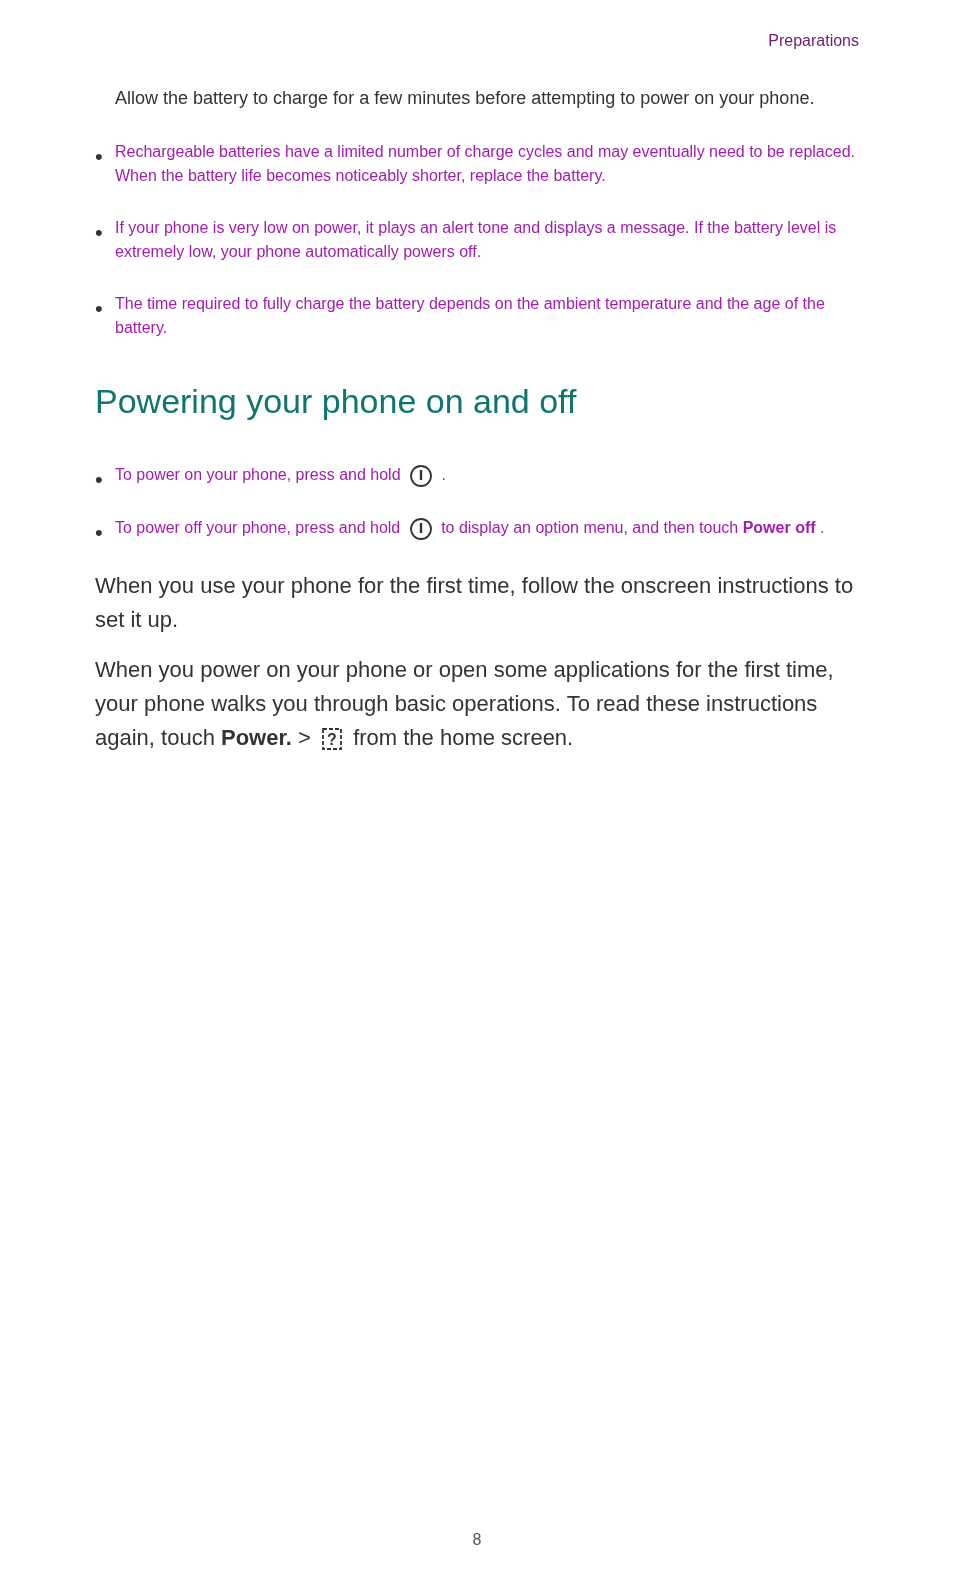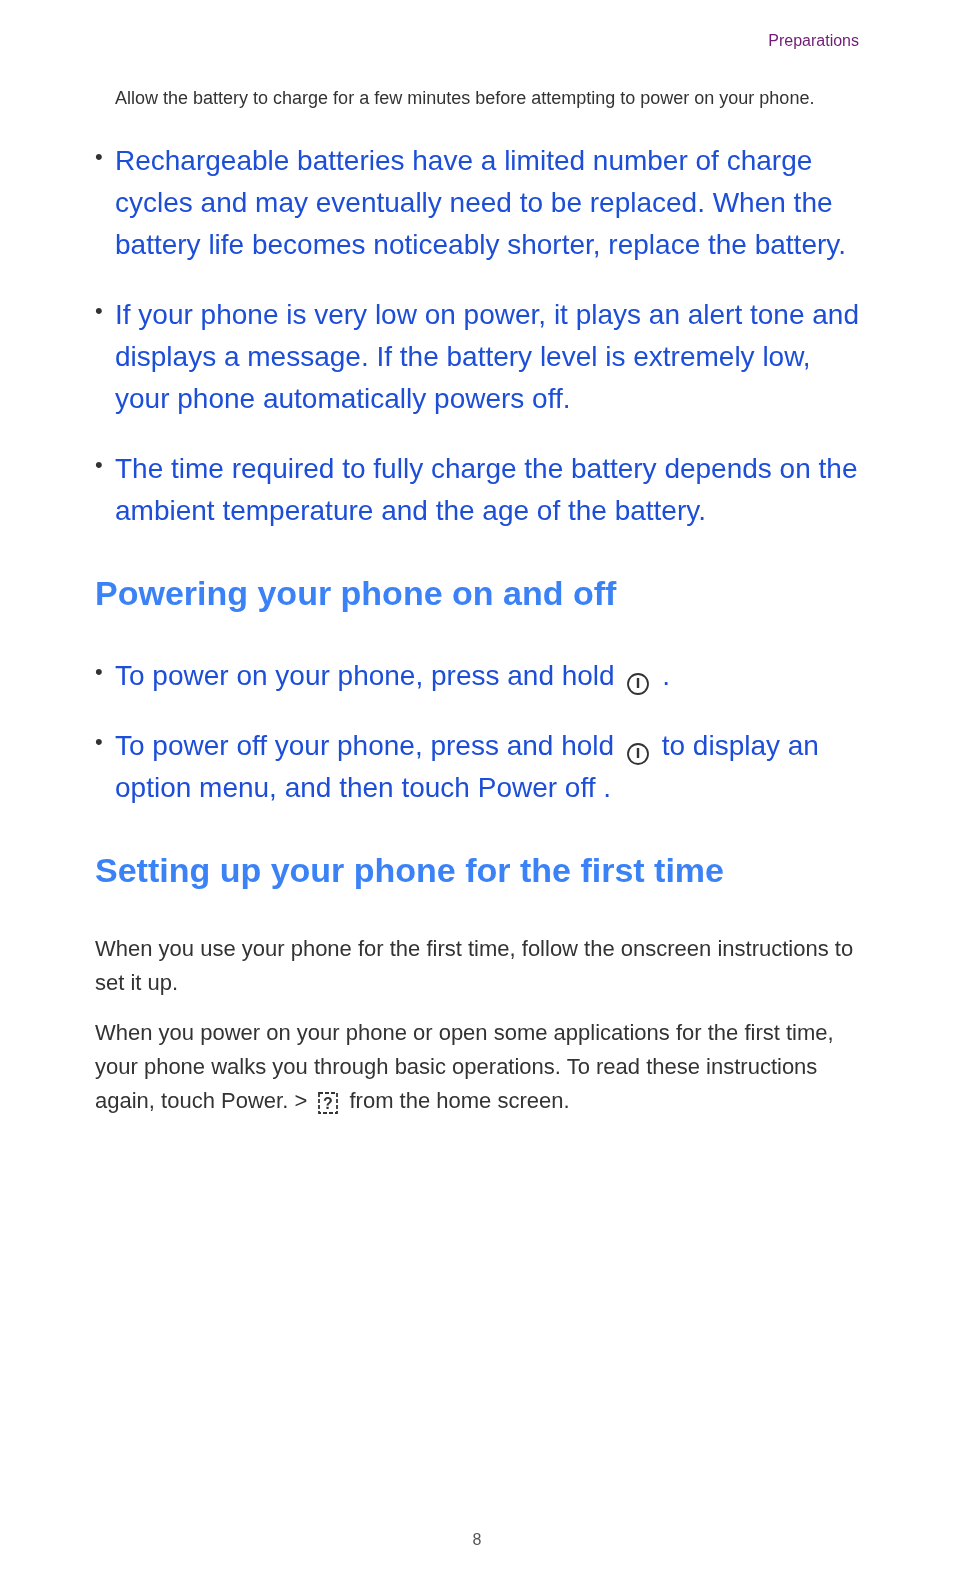--- a/index.html
+++ b/index.html
@@ -26,39 +26,39 @@
       margin-top: 55px;
     }
     .intro-para {
       font-size: 18px;
       color: #333333;
       line-height: 1.5;
       margin-bottom: 28px;
       padding-left: 20px;
     }
     .bullet-item {
-      font-size: 28px;
-      color: #1d4ed8;
+      font-size: 16px;
+      color: #a21caf;
       line-height: 1.5;
       margin-bottom: 28px;
       padding-left: 20px;
       position: relative;
     }
     .bullet-item::before {
       content: "•";
       position: absolute;
       left: 0;
       top: 0;
       font-size: 22px;
       color: #333333;
     }
     .section-heading {
       font-size: 34px;
-      font-weight: bold;
-      color: #3b82f6;
+      font-weight: normal;
+      color: #0f766e;
       margin-top: 42px;
       margin-bottom: 42px;
     }
     .para {
       font-size: 22px;
       color: #333333;
       line-height: 1.55;
       margin-bottom: 16px;
     }
     .power-icon {
@@ -79,21 +79,21 @@
       height: 24px;
       vertical-align: middle;
       position: relative;
       margin: 0 4px;
     }
     .help-icon svg {
       width: 22px;
       height: 24px;
     }
     .bold {
-      font-weight: normal;
+      font-weight: bold;
     }
     .page-number {
       position: absolute;
       bottom: 28px;
       left: 50%;
       transform: translateX(-50%);
       font-size: 16px;
       color: #555555;
     }
     .inline-text {
@@ -135,21 +135,20 @@
       <svg viewBox="0 0 24 24">
         <circle cx="12" cy="12" r="10" fill="none" stroke="#333333" stroke-width="1.8"></circle>
         <rect x="10.8" y="6" width="2.4" height="10" fill="#333333"></rect>
       </svg>
     </span>
     <span class="inline-text"> to display an option menu, and then touch </span>
     <span class="inline-text bold">Power off</span>
     <span class="inline-text">.</span>
   </div>
 
-  <h2 class="section-heading">Setting up your phone for the first time</h2>
 
   <div class="para">When you use your phone for the first time, follow the onscreen instructions to set it up.</div>
 
   <div class="para">
     <span class="inline-text">When you power on your phone or open some applications for the first time, your phone walks you through basic operations. To read these instructions again, touch </span>
     <span class="inline-text bold">Power.</span>
     <span class="inline-text"> &gt; </span>
     <span class="help-icon">
       <svg viewBox="0 0 22 24">
         <rect x="2" y="2" width="18" height="20" fill="none" stroke="#333333" stroke-width="1.8" stroke-dasharray="4 2"></rect>

